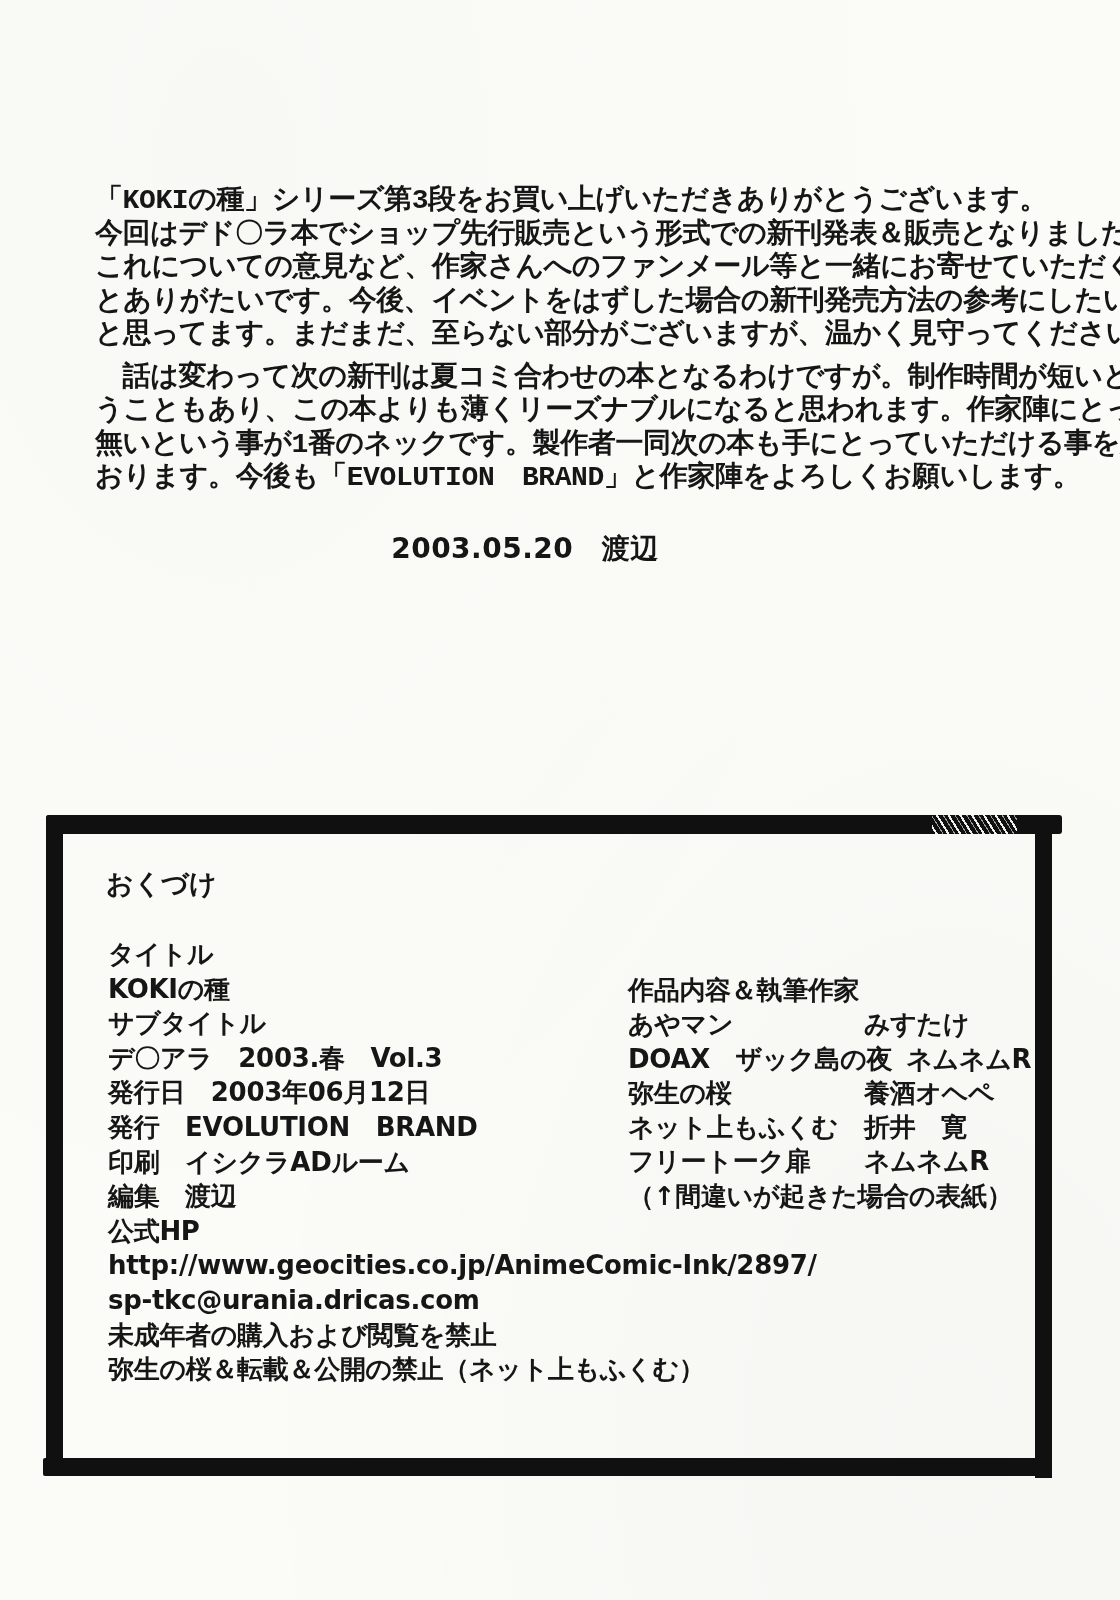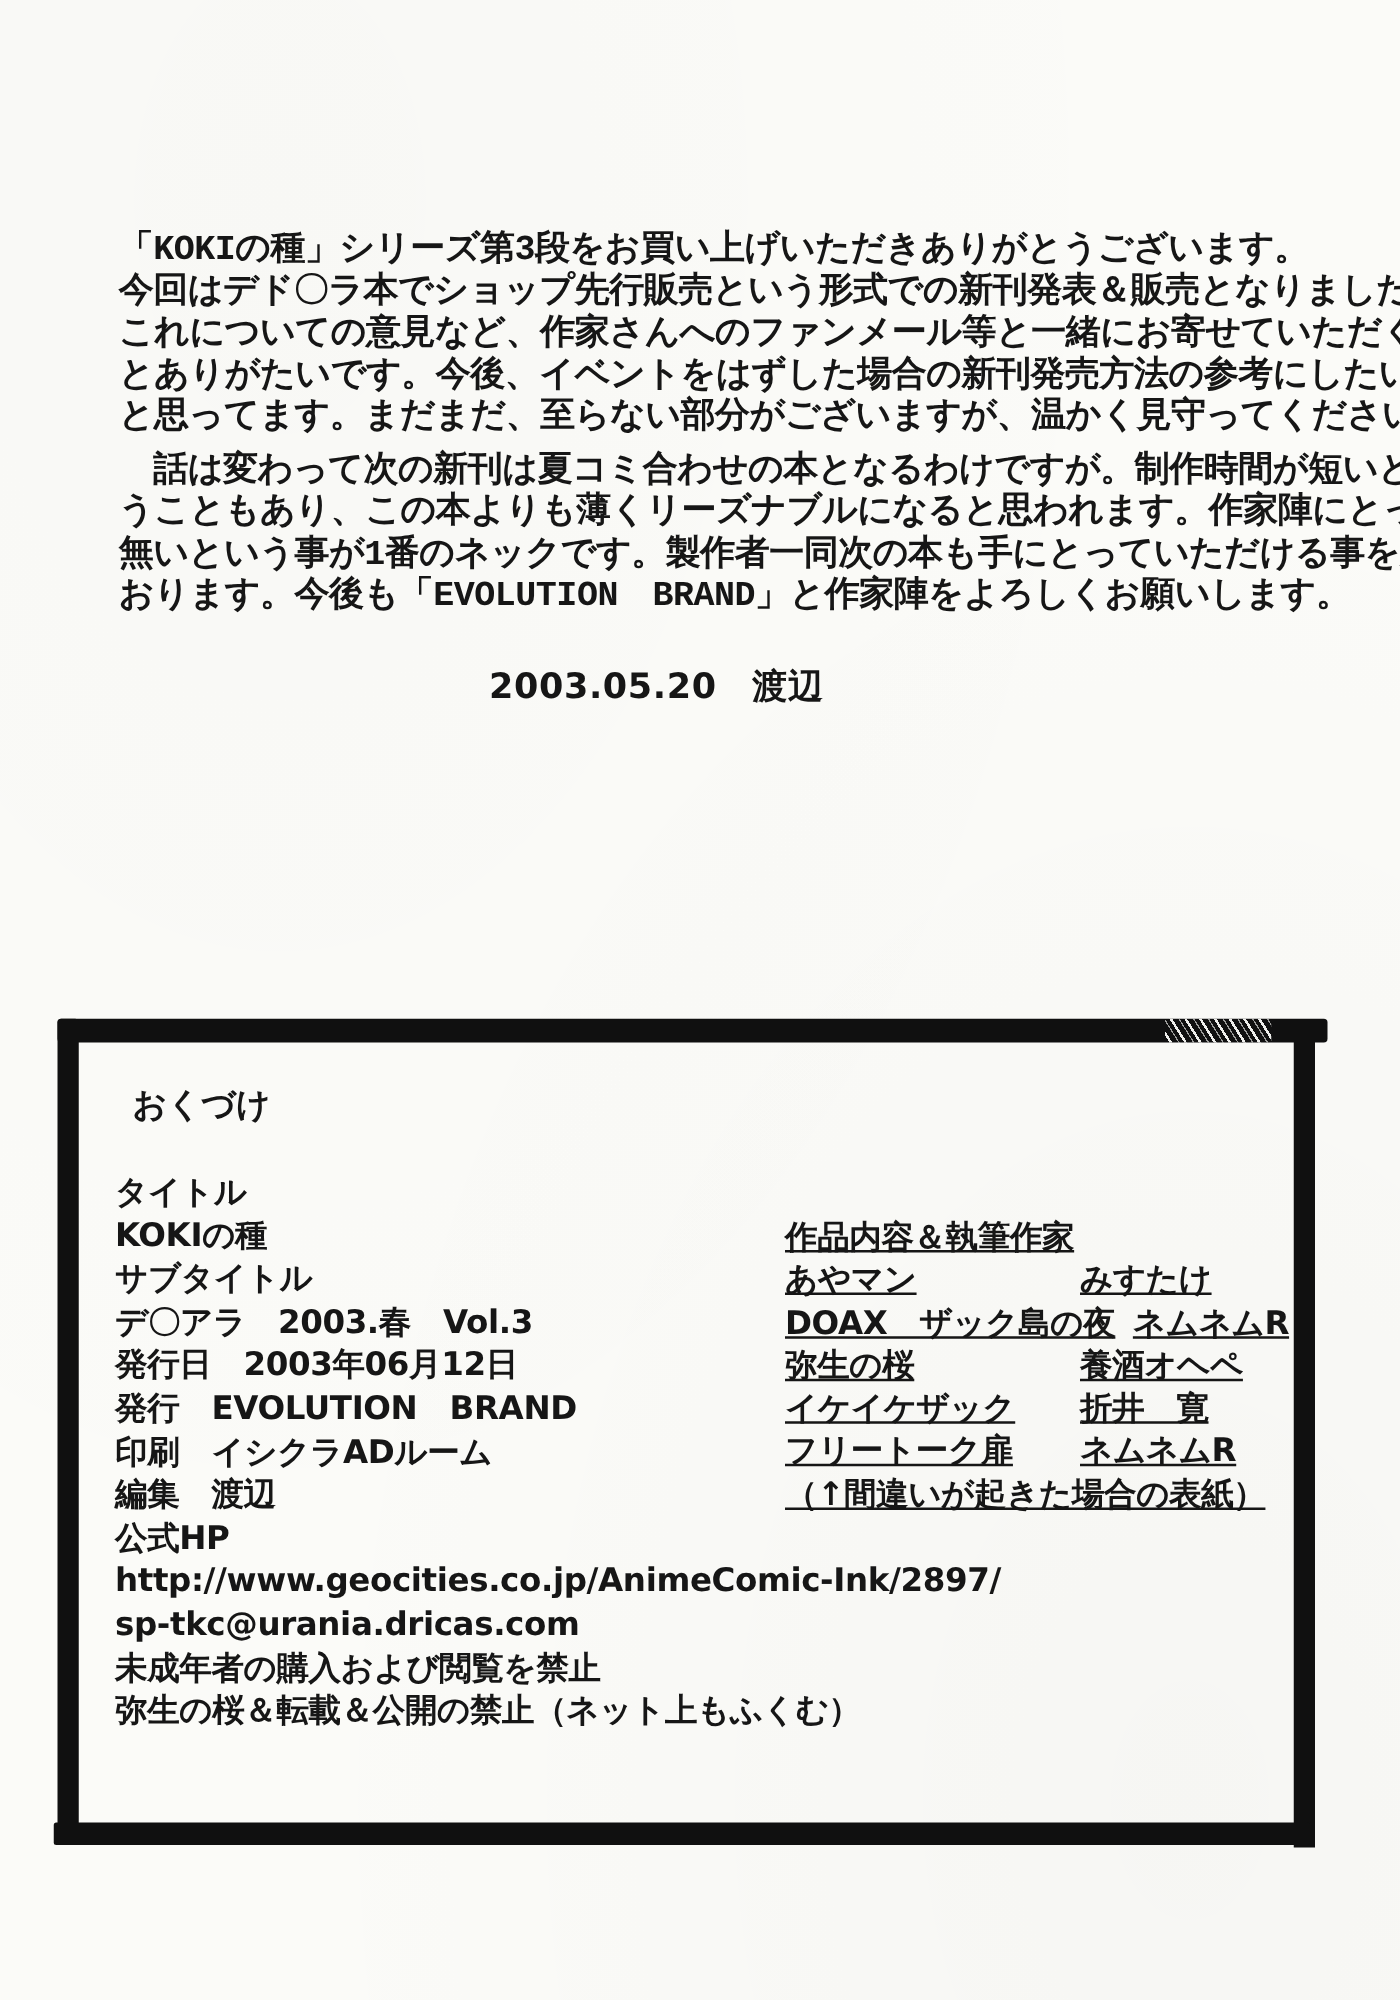--- a/index.html
+++ b/index.html
@@ -75,21 +75,21 @@
     position: absolute;
     left: 106px;
     top: 866px;
     font-size: 27px;
     font-weight: 700;
     white-space: pre;
   }
 
   .colophon-left {
     position: absolute;
-    left: 92px;
+    left: 108px;
     top: 937px;
     width: 520px;
     font-size: 26px;
     font-weight: 700;
   }
   .colophon-left .line {
     white-space: pre;
     line-height: 34.6px;
     height: 34.6px;
     letter-spacing: -0.3px;
@@ -101,21 +101,20 @@
     top: 973px;
     width: 404px;
     font-size: 26px;
     font-weight: 700;
   }
   .colophon-right .row {
     display: flex;
     line-height: 34.3px;
     height: 34.3px;
     letter-spacing: -0.3px;
-    text-decoration: underline;
   }
   .credit-work {
     min-width: 222px;
     padding-right: 14px;
     white-space: pre;
   }
   .credit-author {
     white-space: pre;
   }
 </style>
@@ -176,21 +175,21 @@
   </div>
   <div class="row">
     <span class="credit-work">DOAX　ザック島の夜</span>
     <span class="credit-author">ネムネムR</span>
   </div>
   <div class="row">
     <span class="credit-work">弥生の桜</span>
     <span class="credit-author">養酒オヘペ</span>
   </div>
   <div class="row">
-    <span class="credit-work">イケイケザック</span>
+    <span class="credit-work">ネット上もふくむ</span>
     <span class="credit-author">折井　寛</span>
   </div>
   <div class="row">
     <span class="credit-work">フリートーク扉</span>
     <span class="credit-author">ネムネムR</span>
   </div>
   <div class="row">
     <span>（↑間違いが起きた場合の表紙）</span>
   </div>
 </div>

